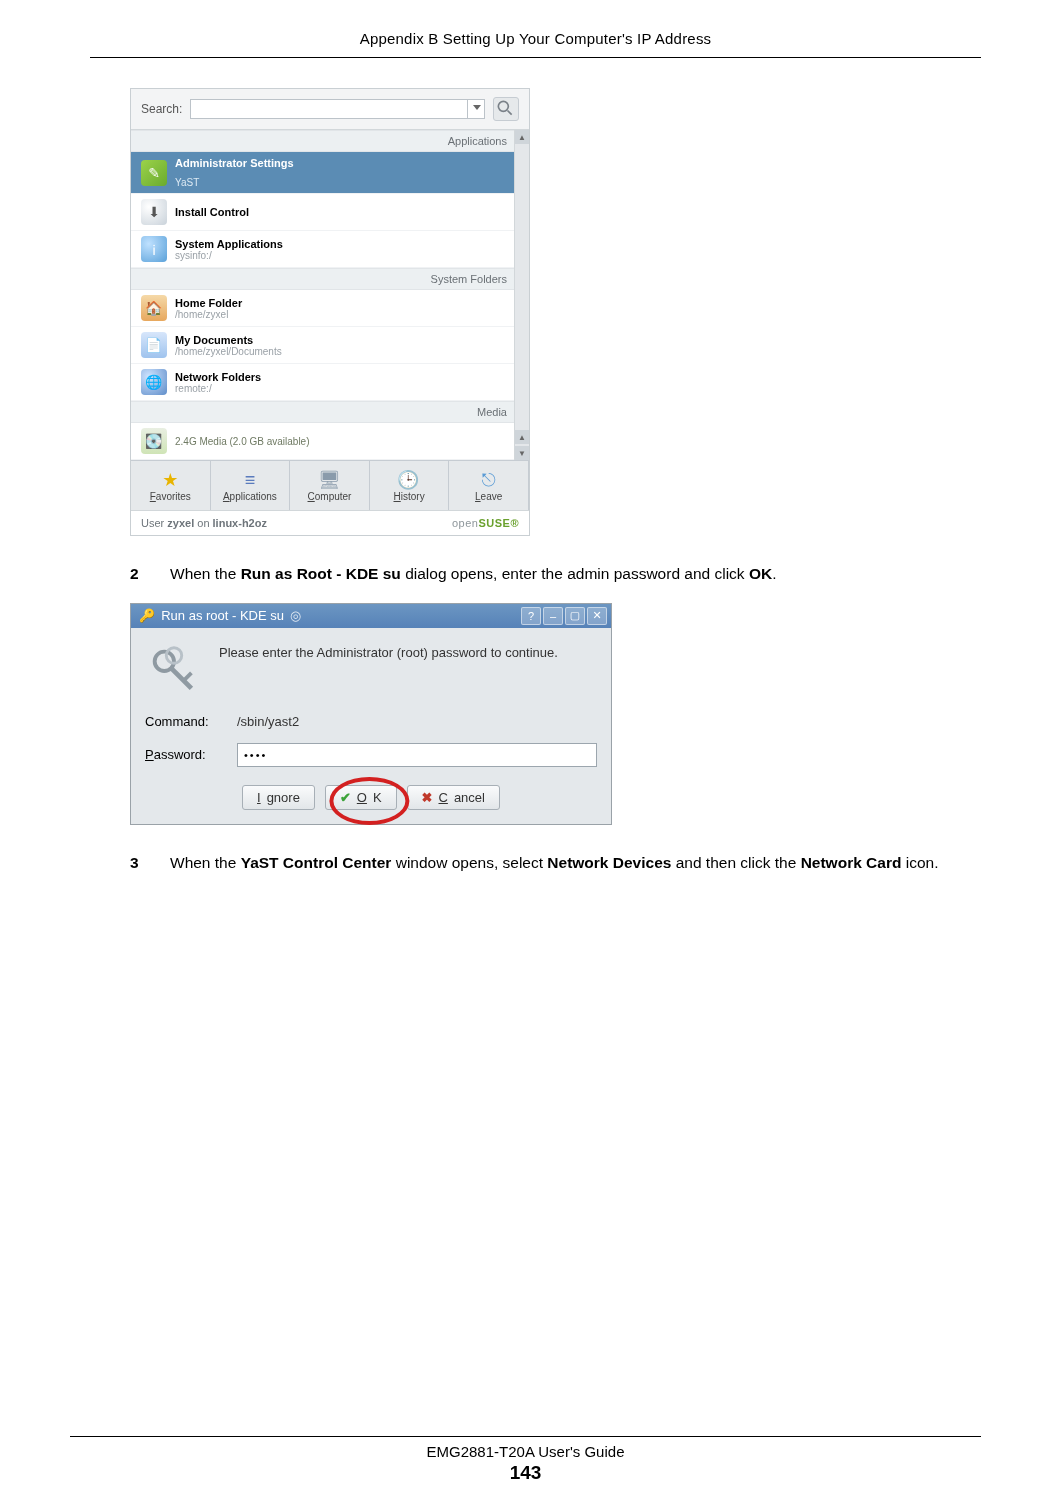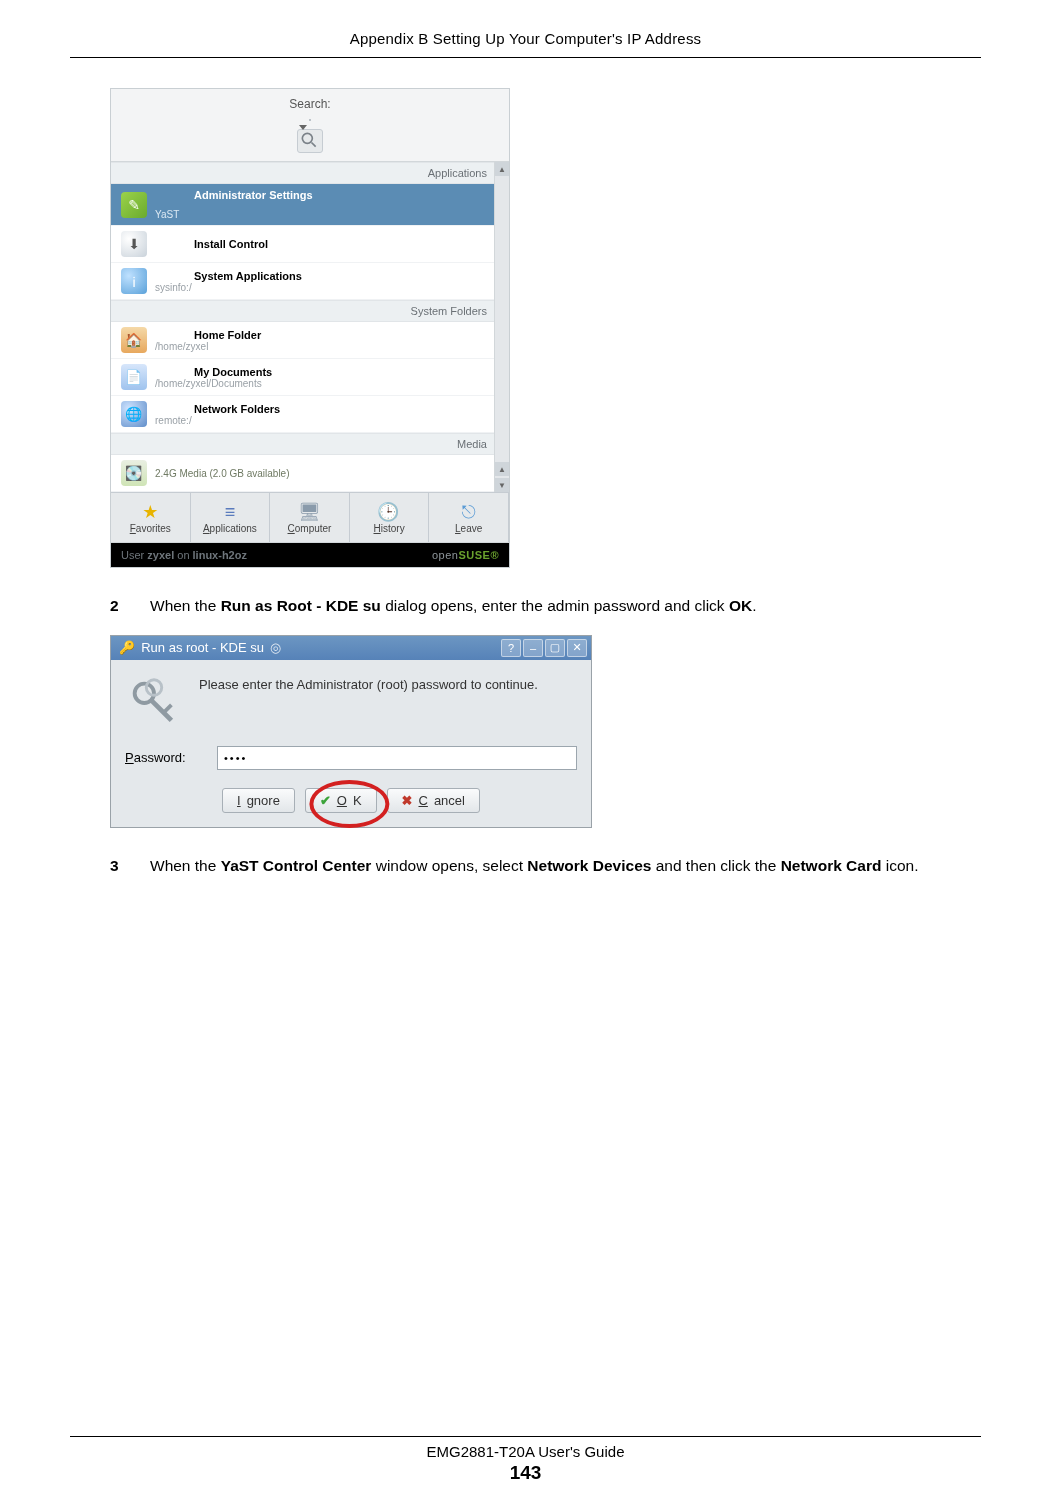--- a/index.html
+++ b/index.html
@@ -9,21 +9,21 @@
     background: #fff;
     font-family: "Century Gothic", "Avant Garde", Futura, sans-serif;
     color: #000;
     width: 1051px;
   }
   .page {
     width: 1051px;
     height: 1508px;
     position: relative;
     box-sizing: border-box;
-    padding: 30px 70px 0 70px;
+    padding: 30px 70px 0 90px;
   }
   .header {
     text-align: center;
     font-size: 15px;
     letter-spacing: .2px;
   }
   hr.topline {
     border: none;
     border-top: 1px solid #000;
     margin: 10px 0 30px 0;
@@ -35,21 +35,21 @@
     border: 1px solid #c9cfd3;
     margin-left: 40px;
     background: #eaeef0;
     font-family: Arial, sans-serif;
     box-sizing: border-box;
   }
   .s1-search {
     display:flex; align-items:center; gap:8px;
     padding:8px 10px; background:#f3f4f5;
     border-bottom:1px solid #d2d7da;
-    font-size:12px; color:#555;flex-direction:column;
+    font-size:12px; color:#555;
   }
   .s1-search-box { flex:1; height:18px; border:1px solid #bcc3c9; background:#fff; position:relative; }
   .s1-search-box::after{
     content:""; position:absolute; right:0; top:0; bottom:0; width:16px;
     border-left:1px solid #bcc3c9;
   }
   .s1-search-box .caret {
     position:absolute; right:3px; top:5px;
     width:0; height:0; border-left:4px solid transparent; border-right:4px solid transparent;
     border-top:5px solid #666;
@@ -72,32 +72,32 @@
     display:flex; align-items:center; gap:8px; padding:5px 22px 5px 10px;
     font-size:11px; background:#fff; border-bottom:1px solid #f0f2f4;
   }
   .s1-item.sel{ background:#5b8cb4; color:#fff; }
   .s1-item.sel .sub{ color:#dce9f3;margin-top:8px; }
   .s1-icon{
     width:26px; height:26px; flex:0 0 26px; border-radius:4px;
     display:flex; align-items:center; justify-content:center; font-size:14px;
   }
   .sub{ font-size:10px; color:#9aa1a7; }
-  .bold{ font-weight:bold;margin-left:39px; }
+  .bold{ font-weight:bold; }
   .s1-tabs{
     display:flex; background:#e6e9eb; border-top:1px solid #c6ccd2;
   }
   .s1-tab{
     flex:1; text-align:center; padding:8px 0; font-size:10px; color:#444;
     border-right:1px solid #c6ccd2;
   }
   .s1-tab .taby{ font-size:18px; line-height:22px; }
   .s1-footer{
     display:flex; justify-content:space-between; align-items:center;
-    padding:6px 10px; font-size:11px; background:#000000;
+    padding:6px 10px; font-size:11px; background:#ffffff;
     border-top:1px solid #d2d7da; color:#6e757b;
   }
   .s1-footer .r{ color:#6aa12e; font-weight:bold; letter-spacing:.5px; }
   .under{ text-decoration: underline; text-decoration-thickness:1px; }
 
   
   .step{ display:flex; gap:24px; margin:26px 0 16px 40px; font-size:15.5px; line-height:1.6; }
   .step .num{ font-weight:bold; width:16px; flex:0 0 16px; }
   .step b{ font-weight:bold; }
 
@@ -269,20 +269,24 @@
           <svg viewBox="0 0 60 60">
               <circle cx="20" cy="20" r="10" fill="none" stroke="#8f9aa2" stroke-width="4"></circle>
               <line x1="26" y1="26" x2="48" y2="48" stroke="#8f9aa2" stroke-width="5"></line>
               <line x1="40" y1="40" x2="48" y2="32" stroke="#8f9aa2" stroke-width="4"></line>
               <circle cx="30" cy="14" r="8" fill="none" stroke="#b8c1c8" stroke-width="3"></circle>
             </svg>
         </div>
         <div class="s2-msg">Please enter the Administrator (root) password to continue.</div>
       </div>
       <div class="s2-field">
+        <span class="lbl">Command:</span>
+        <span class="s2-cmd">/sbin/yast2</span>
+      </div>
+      <div class="s2-field">
         <span class="lbl"><span class="under">P</span>assword:</span>
 
         <div class="pw-box">
             <span>••••</span>
           </div>
       </div>
       <div class="s2-btns">
         <div class="red-ring"></div>
         <button class="dlg-btn"><span class="under">I</span>gnore</button>
 

